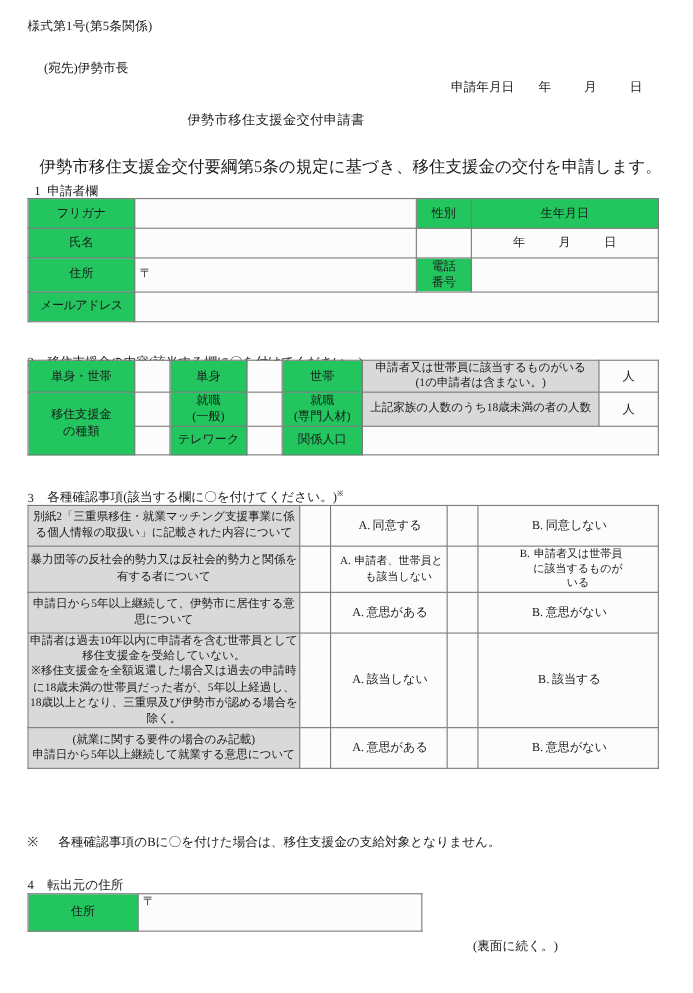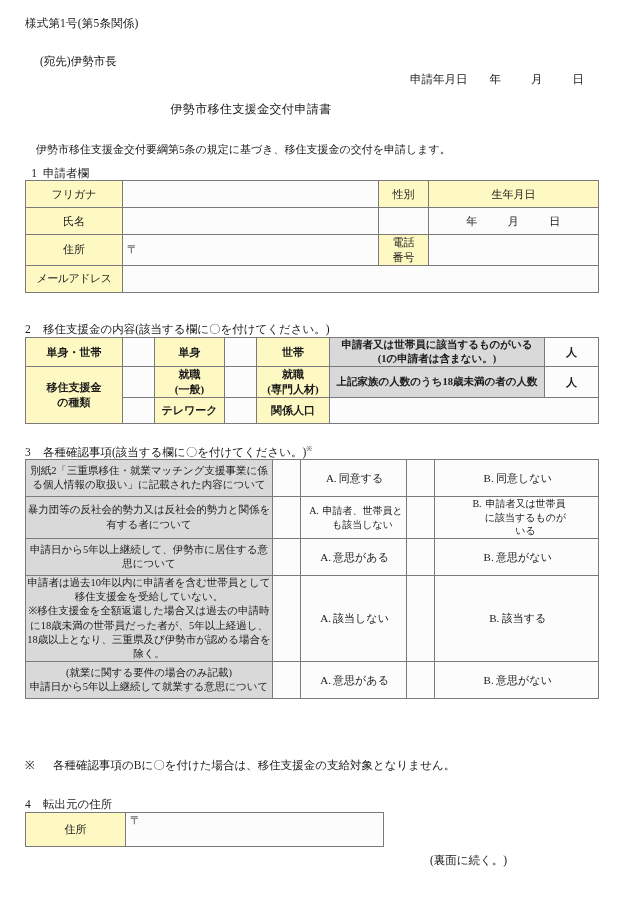--- a/index.html
+++ b/index.html
@@ -57,21 +57,21 @@
     top: 101px;
     width: 502px;
     text-align: center;
     font-size: 12px;
     letter-spacing: 0.4px;
   }
   .lead {
     position: absolute;
     left: 36px;
     top: 142px;
-    font-size: 11px;
+    font-size: 15px;
     white-space: nowrap;
   }
 
   
   .sec-head {
     position: absolute;
     font-size: 11.5px;
     white-space: nowrap;
   }
   .sec-head .num { display: inline-block; width: 18px; }
@@ -86,21 +86,21 @@
     font-size: 11px;
   }
   table.form td {
     border: 1px solid #7a7a7a;
     padding: 0;
     vertical-align: middle;
     text-align: center;
     line-height: 1.35;
   }
   td.lbl {
-    background: #fef9c3;
+    background: #22c55e;
   }
   td.val {
     background: #fcfcfc;
   }
   td.gray {
     background: #d9d9d9;
   }
 
   
   #tbl-applicant { left: 25px; top: 180px; width: 573px; }
@@ -127,21 +127,21 @@
     display: block;
     text-align: left;
     padding-left: 4px;
     font-size: 11px;
   }
   td.addr-cell { height: 40px; vertical-align: top; }
   td.tel-lbl { line-height: 1.25; }
   td.mail-lbl { letter-spacing: -0.5px; }
 
   
-  #tbl-content { left: 25px; top: 337px; width: 573px; font-weight: bold; }
+  #tbl-content { left: 25px; top: 327px; width: 573px; }
   #tbl-content td { height: 25px; }
   .two-line { line-height: 1.2; }
   td.persons { text-align: right; padding-right: 8px; }
   td.note-cell { font-size: 10.5px; line-height: 1.25; }
 
   
   #tbl-confirm { left: 25px; top: 459px; width: 573px; }
   #tbl-confirm td { height: 24px; }
   td.desc {
     background: #d9d9d9;

